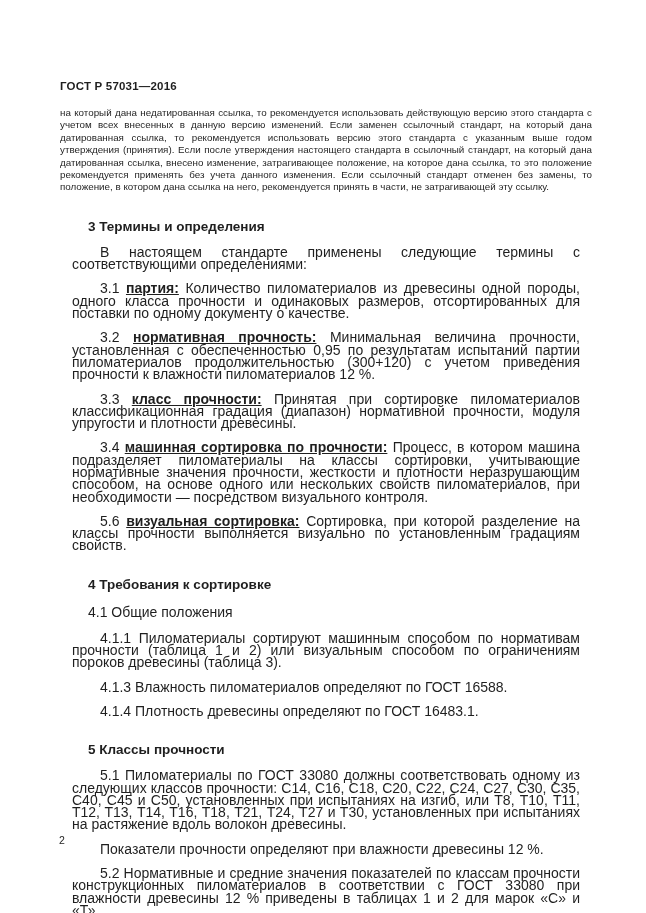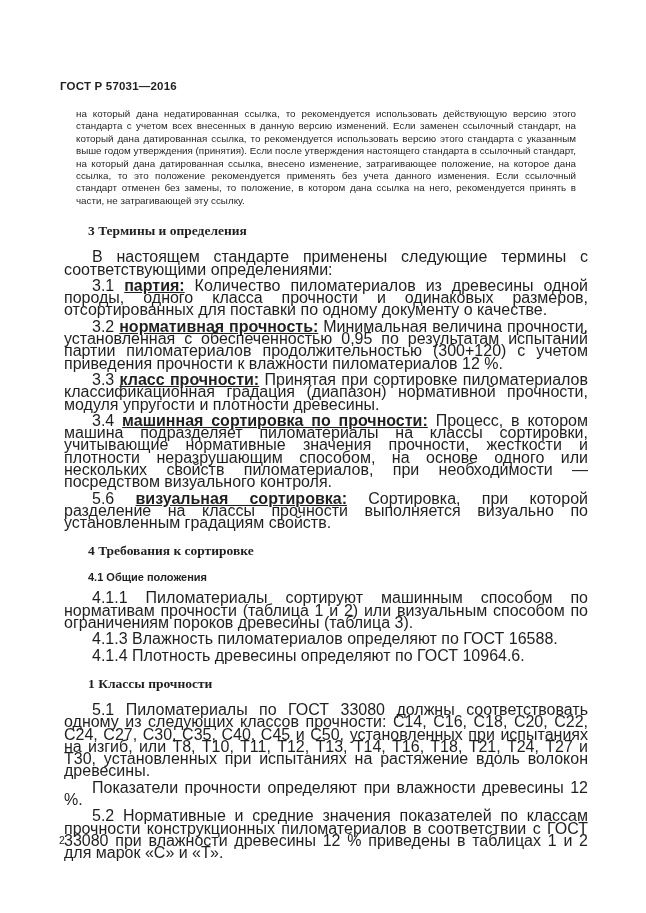--- a/index.html
+++ b/index.html
@@ -27,39 +27,38 @@
   .doc-header {
     font-size: 11.5px;
     font-weight: bold;
     letter-spacing: 0.2px;
     margin: 0 0 15px 0;
   }
   .intro {
     font-size: 9.8px;
     line-height: 12.4px;
     text-align: justify;
-    margin: 16px;
+    margin: 0;
   }
   h2.sec-title {
     font-size: 13.5px;
     font-weight: bold;
-    margin: 14px 0 12px 28px;
-    font-family: Liberation Serif, serif;
+    margin: 25px 0 12px 28px;
   }
   h3.sub-title {
-    font-size: 11px;
-    font-weight: bold;
+    font-size: 14px;
+    font-weight: normal;
     margin: 12px 0 9px 28px;
   }
   p.body-p {
-    font-size: 16px;
+    font-size: 14px;
     line-height: 12.3px;
     text-align: justify;
     text-indent: 28px;
-    margin: 4px;
+    margin: 12px;
   }
   p.body-p b { font-weight: bold; text-decoration: underline; }
   .page-number {
     position: absolute;
     left: 59px;
     top: 818px;
     font-size: 10.5px;
   }
 </style>
 </head>
@@ -84,23 +83,23 @@
   <p class="body-p"><span>3.4</span> <b>машинная сортировка по прочности:</b> <span>Процесс, в котором машина подразделяет пиломатериалы на классы сортировки, учитывающие нормативные значения прочности, жесткости и плотности неразрушающим способом, на основе одного или нескольких свойств пиломатериалов, при необходимости — посредством визуального контроля.</span></p>
 
   <p class="body-p"><span>5.6</span> <b>визуальная сортировка:</b> <span>Сортировка, при которой разделение на классы прочности выполняется визуально по установленным градациям свойств.</span></p>
 
   <h2 class="sec-title">4 Требования к сортировке</h2>
 
   <h3 class="sub-title">4.1 Общие положения</h3>
 
   <p class="body-p">4.1.1 Пиломатериалы сортируют машинным способом по нормативам прочности (таблица 1 и 2) или визуальным способом по ограничениям пороков древесины (таблица 3).</p>
   <p class="body-p">4.1.3 Влажность пиломатериалов определяют по ГОСТ 16588.</p>
-  <p class="body-p">4.1.4 Плотность древесины определяют по ГОСТ 10964.6.</p>
+  <p class="body-p">4.1.4 Плотность древесины определяют по ГОСТ 16483.1.</p>
 
-  <h2 class="sec-title">1 Классы прочности</h2>
+  <h2 class="sec-title">5 Классы прочности</h2>
 
   <p class="body-p">5.1 Пиломатериалы по ГОСТ 33080 должны соответствовать одному из следующих классов прочности: С14, С16, С18, С20, С22, С24, С27, С30, С35, С40, С45 и С50, установленных при испытаниях на изгиб, или Т8, Т10, Т11, Т12, Т13, Т14, Т16, Т18, Т21, Т24, Т27 и Т30, установленных при испытаниях на растяжение вдоль волокон древесины.</p>
   <p class="body-p">Показатели прочности определяют при влажности древесины 12 %.</p>
   <p class="body-p">5.2 Нормативные и средние значения показателей по классам прочности конструкционных пиломатериалов в соответствии с ГОСТ 33080 при влажности древесины 12 % приведены в таблицах 1 и 2 для марок «С» и «Т».</p>
 
   <div class="page-number">2</div>
 
 </div>
 
 </body></html>

